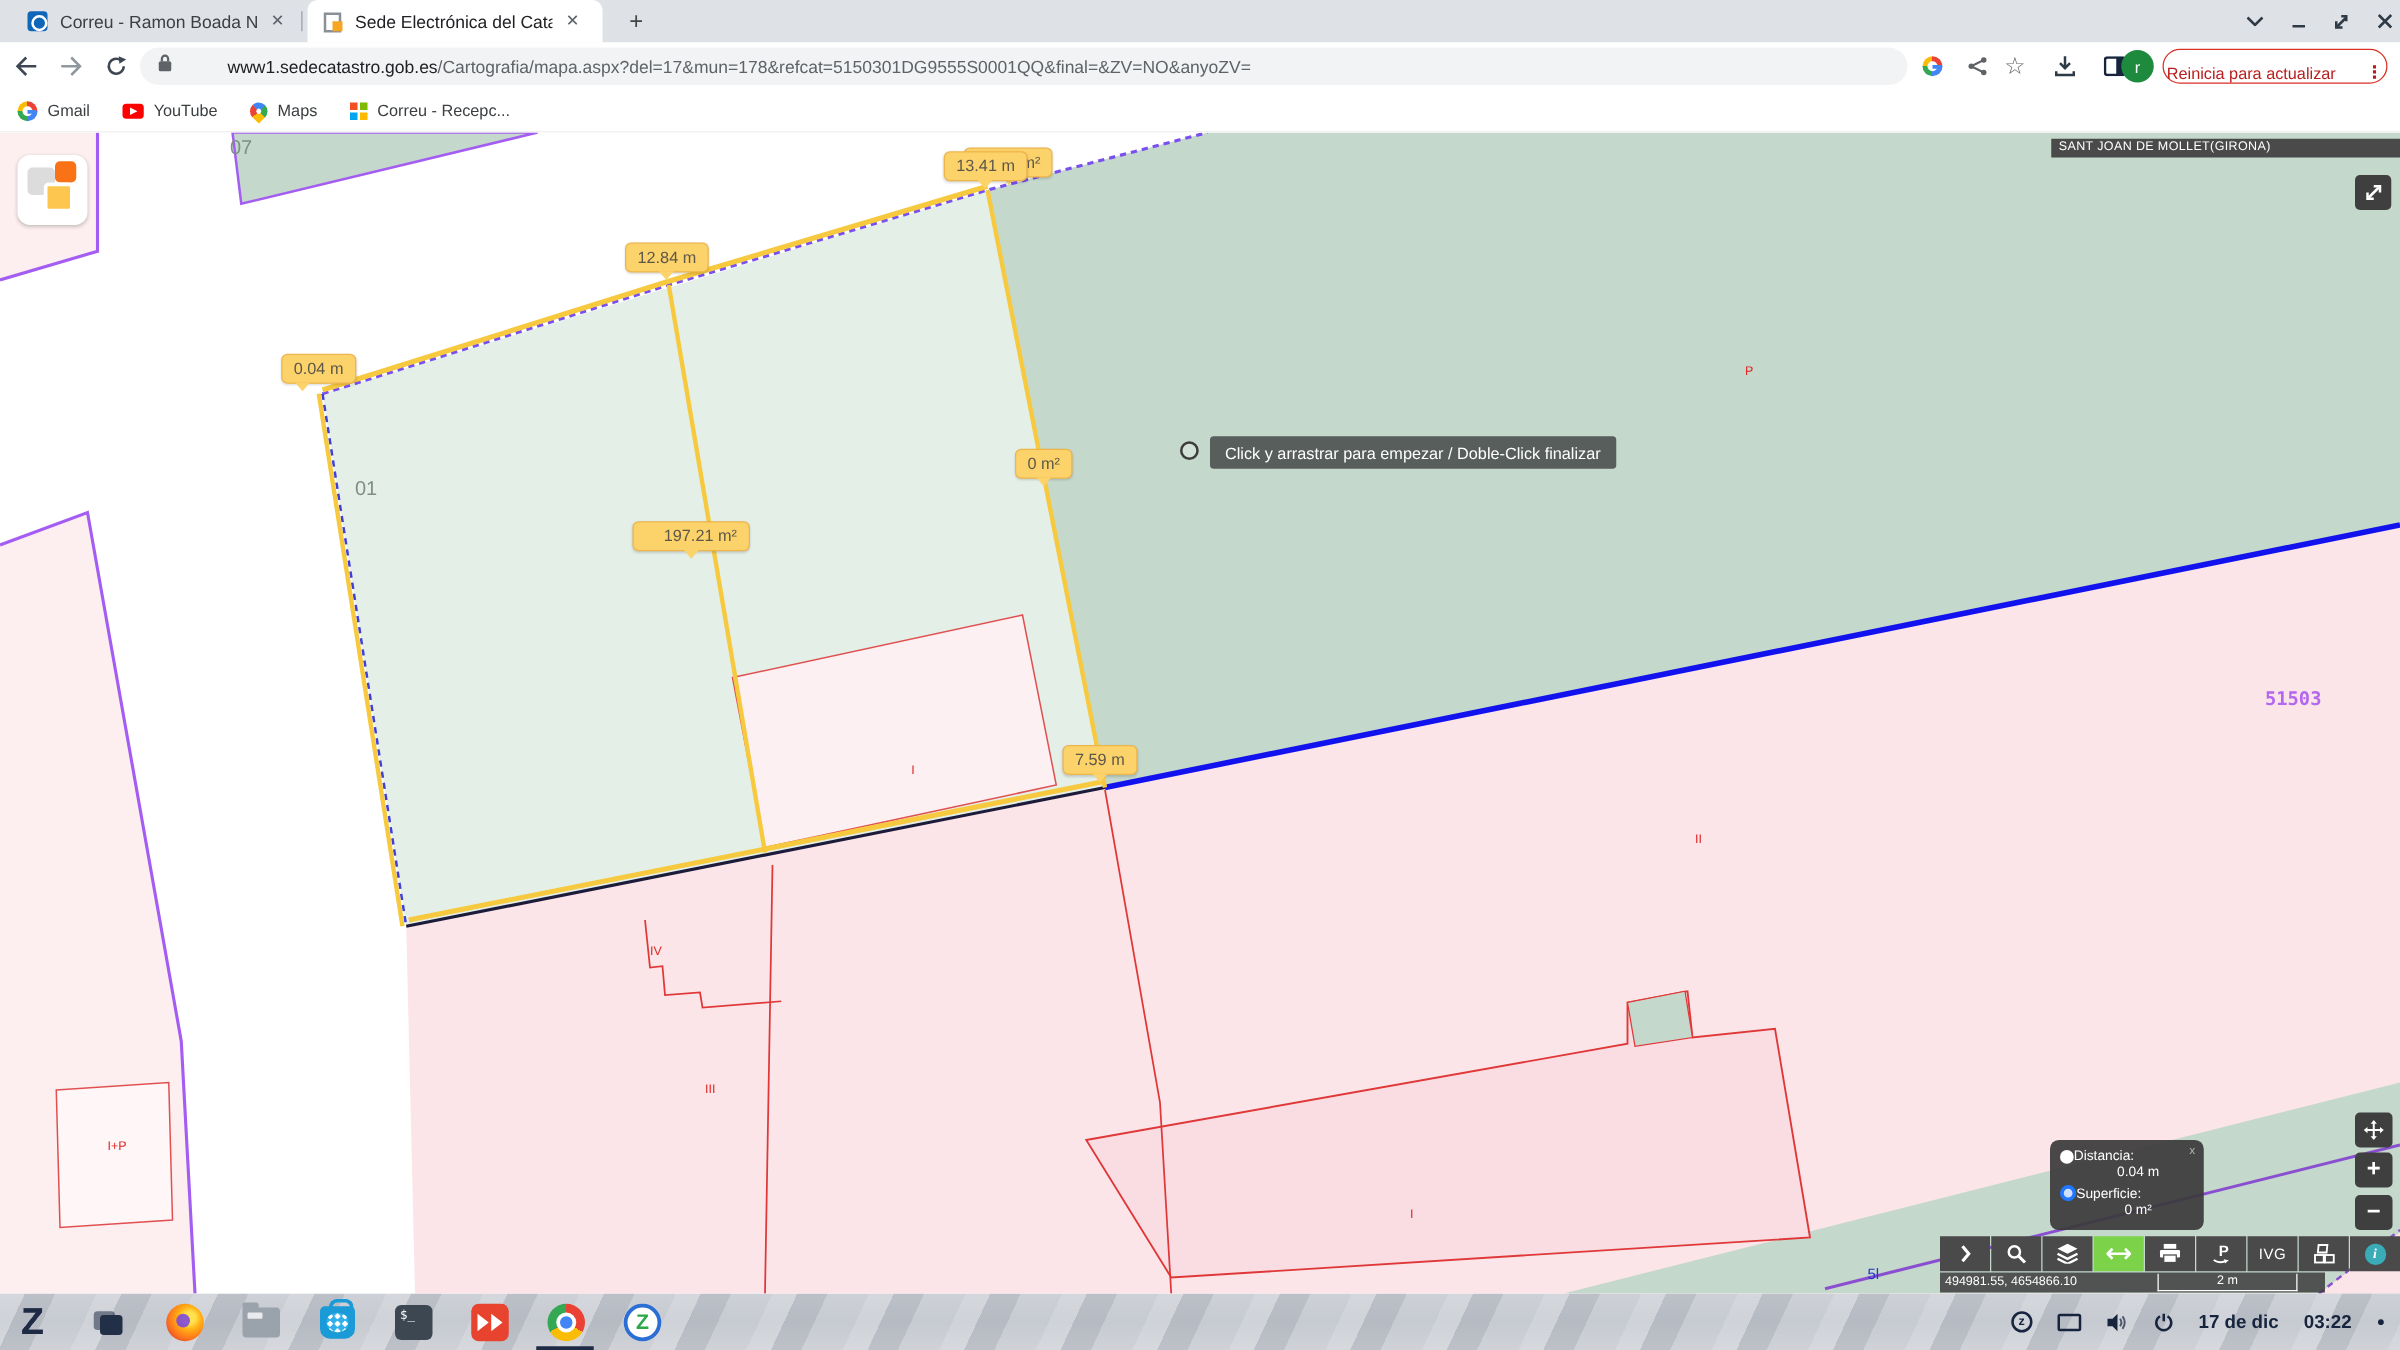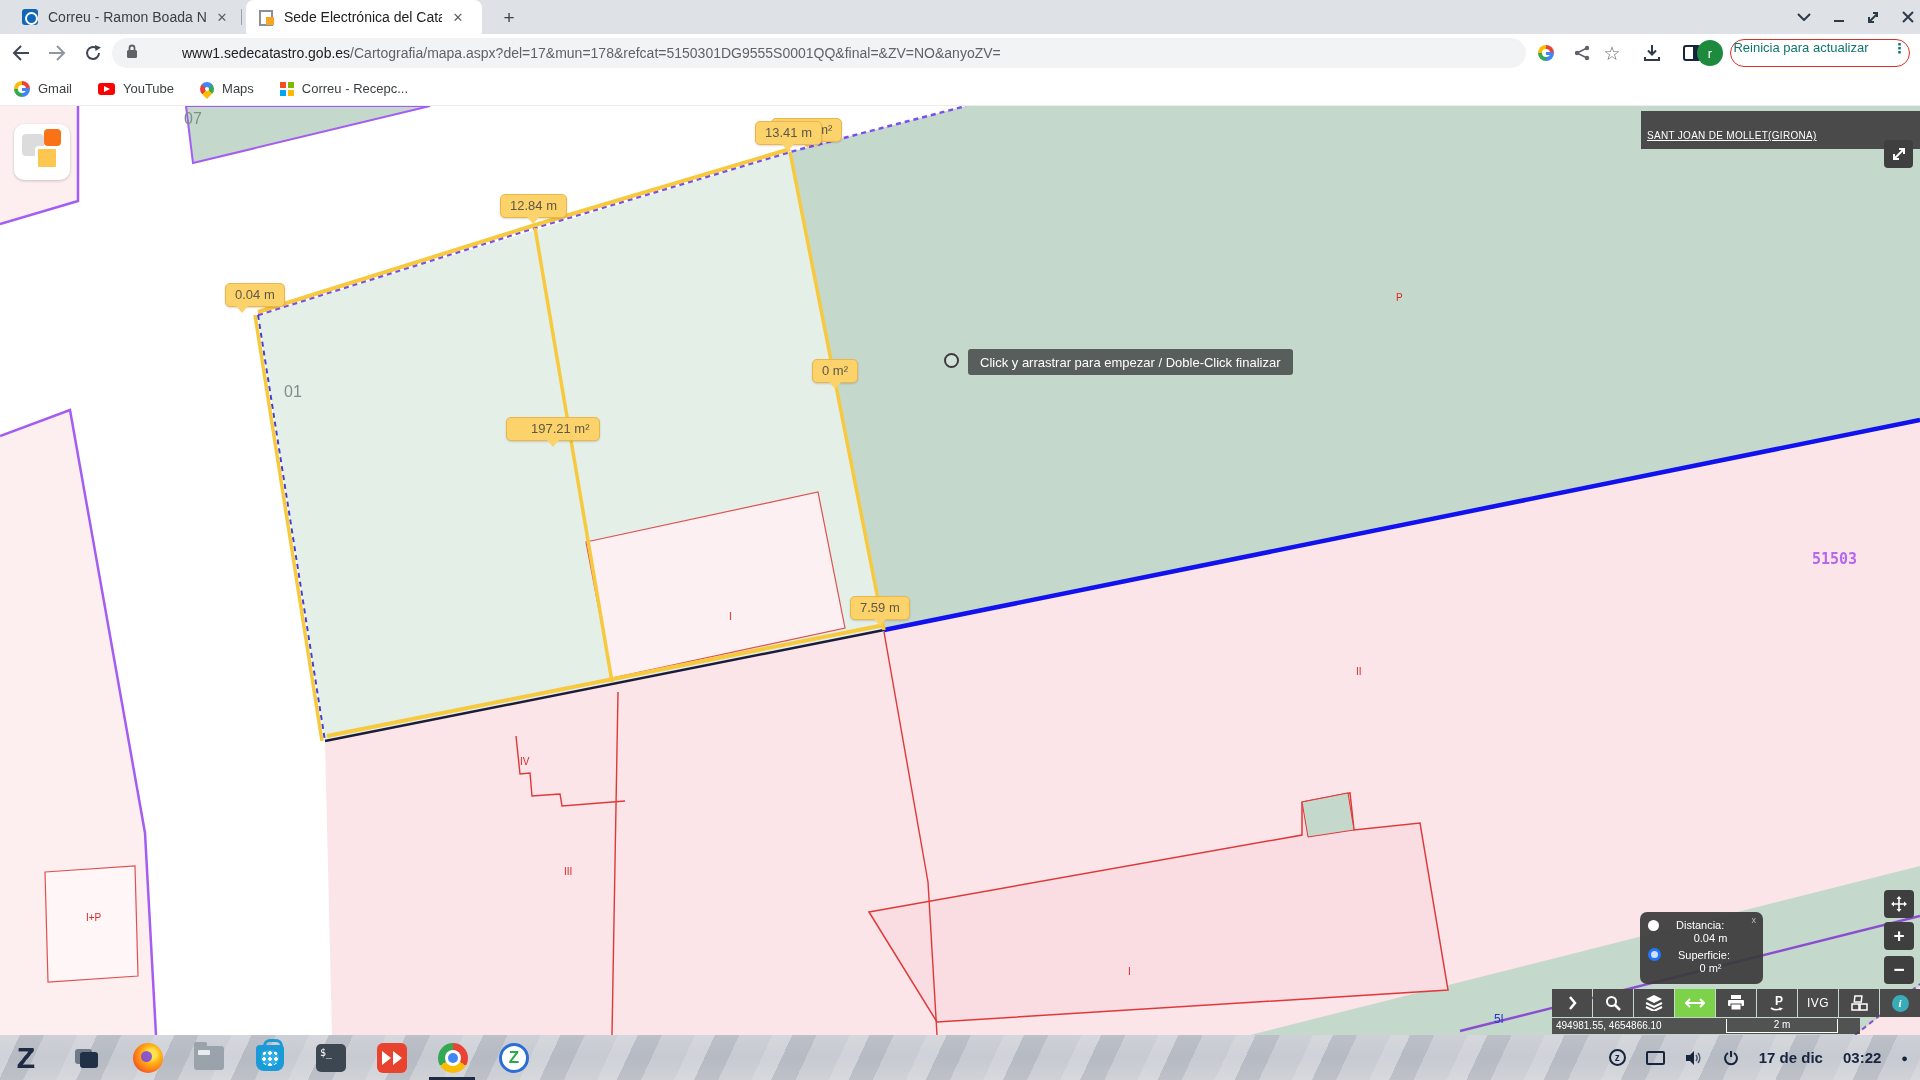--- a/index.html
+++ b/index.html
@@ -27,21 +27,21 @@
 
   
   #urlbar { position:absolute; left:0; top:34px; width:1920px; height:38px; background:#fff; display:flex; align-items:center; }
   .navbtn { width:30px; height:30px; display:flex; align-items:center; justify-content:center; margin-left:6px; }
   #omnibox { position:absolute; left:112px; top:4px; width:1414px; height:30px; background:#f1f3f4; border-radius:15px; display:flex; align-items:center; overflow:hidden; }
   #omnibox .lock { margin:0 10px 0 14px; }
   #url-text { font-size:14px; color:#202124; white-space:nowrap;margin-left:34px; }
   #url-text .path { color:#5f6368; }
   .actionbtn { position:absolute; top:7px; width:24px; height:24px; display:flex; align-items:center; justify-content:center; }
   #avatar { position:absolute; left:1697px; top:6px; width:26px; height:26px; border-radius:50%; background:#1d8a3e; color:#fff; font-size:13px; display:flex; align-items:center; justify-content:center; }
-  #reload-pill { position:absolute; left:1730px; top:5px; width:180px; height:28px; border:1px solid #d93025; border-radius:14px; color:#0f766e; font-size:13px; display:flex; align-items:flex-start; justify-content:center; gap:24px; background:#fff; }
+  #reload-pill { position:absolute; left:1730px; top:5px; width:180px; height:28px; border:1px solid #d93025; border-radius:14px; color:#b91c1c; font-size:13px; display:flex; align-items:flex-end; justify-content:center; gap:24px; background:#fff; }
   #reload-pill .dots { font-size:14px; letter-spacing:0; font-weight:bold; }
 
   
   #bookmarks { position:absolute; left:0; top:72px; width:1920px; height:34px; background:#fff; display:flex; align-items:center; gap:26px; padding-left:14px; border-bottom:1px solid #ececec; font-size:13px; color:#3c4043; }
   .bm { display:flex; align-items:center; gap:8px; }
   .gicon { width:16px; height:16px; border-radius:50%; background:conic-gradient(#ea4335 0 25%, #4285f4 25% 50%, #34a853 50% 75%, #fbbc05 75% 100%); position:relative; }
   .gicon::after { content:""; position:absolute; left:4px; top:4px; width:8px; height:8px; background:#fff; border-radius:50%; }
   .gicon::before { content:""; position:absolute; right:1px; top:7px; width:7px; height:3px; background:#4285f4; z-index:2; }
   .yticon { width:17px; height:12px; background:#ff0000; border-radius:3px; position:relative; }
   .yticon::after { content:""; position:absolute; left:6px; top:3px; border-left:6px solid #fff; border-top:3px solid transparent; border-bottom:3px solid transparent; }
@@ -61,31 +61,31 @@
 
   .mlabel { position:absolute; background:#fcd26a; border:1px solid #eeb54a; border-radius:5px; padding:3px 9px 4px; font-size:13px; color:#5e584a; white-space:nowrap; box-shadow:0 1px 2px rgba(0,0,0,.15); }
   .mlabel::after { content:""; position:absolute; bottom:-7px; left:50%; margin-left:-6px; border-left:6px solid transparent; border-right:6px solid transparent; border-top:7px solid #fcd26a; }
   .mlabel.tail-left::after { left:16px; }
   .mlabel.ghost { z-index:0; }
   .mlabel.front { z-index:1; }
 
   #tooltip { position:absolute; left:968px; top:243px; height:26px; background:rgba(80,84,82,.93); border-radius:3px; color:#fff; font-size:13px; display:flex; align-items:center; padding:0 12px; white-space:nowrap; }
   #cursor-circle { position:absolute; left:944px; top:247px; width:15px; height:15px; border:2px solid #3c3c3c; border-radius:50%; background:rgba(255,255,255,.25); }
 
-  #muni-bar { position:absolute; left:1641px; top:5px; width:279px; height:15px; background:#4a4a4a; color:#fff; font-size:10px; letter-spacing:.3px; padding:19px 6px; white-space:nowrap;text-decoration:underline; }
+  #muni-bar { position:absolute; left:1641px; top:5px; width:279px; height:15px; background:#4a4a4a; color:#fff; font-size:10px; letter-spacing:.3px; padding:1px 6px; white-space:nowrap; }
   #fullscreen-btn { position:absolute; left:1884px; top:34px; width:29px; height:28px; background:#3f3f3f; border-radius:4px; display:flex; align-items:center; justify-content:center; }
 
   #layers-widget { position:absolute; left:14px; top:18px; width:56px; height:56px; background:#fff; border-radius:10px; box-shadow:0 1px 3px rgba(0,0,0,.2); }
   #layers-widget .sq { position:absolute; border-radius:4px; }
   #layers-widget .sq.grey { left:8px; top:10px; width:22px; height:22px; background:#dcdcdc; }
   #layers-widget .sq.orange { left:30px; top:5px; width:17px; height:17px; background:#f97316; }
   #layers-widget .sq.amber { left:21px; top:22px; width:24px; height:24px; background:#fdc64f; border:3px solid #fff; }
 
   #measure-panel { position:absolute; left:1640px; top:806px; width:123px; background:rgba(58,58,58,.92); border-radius:7px; color:#fff; font-size:11px; padding:7px 8px 6px; }
-  #measure-panel .row { display:flex; align-items:center; gap:17px;text-align:center; }
+  #measure-panel .row { display:flex; align-items:center; gap:0;text-align:center; }
   #measure-panel .val { text-align:center; margin:1px 0 4px 18px; }
   .radio { width:11px; height:11px; border-radius:50%; background:#fff; flex:0 0 11px; }
   .radio.sel { background:#cfe0ff; border:3px solid #2176ff; width:13px; height:13px; flex-basis:13px; }
   #panel-close { position:absolute; right:7px; top:3px; font-size:9px; color:#bbb; }
 
   .zoomctl { position:absolute; left:1884px; width:30px; height:28px; background:#3f3f3f; border-radius:4px; color:#fff; display:flex; align-items:center; justify-content:center; font-size:19px; font-weight:bold; }
 
   #map-toolbar { position:absolute; left:1552px; top:883px; display:flex; gap:1px; }
   .tbtn { width:40px; height:28px; background:#4a4a4a; display:flex; align-items:center; justify-content:center; color:#fff; }
   .tbtn.green { background:#7cd249; }

